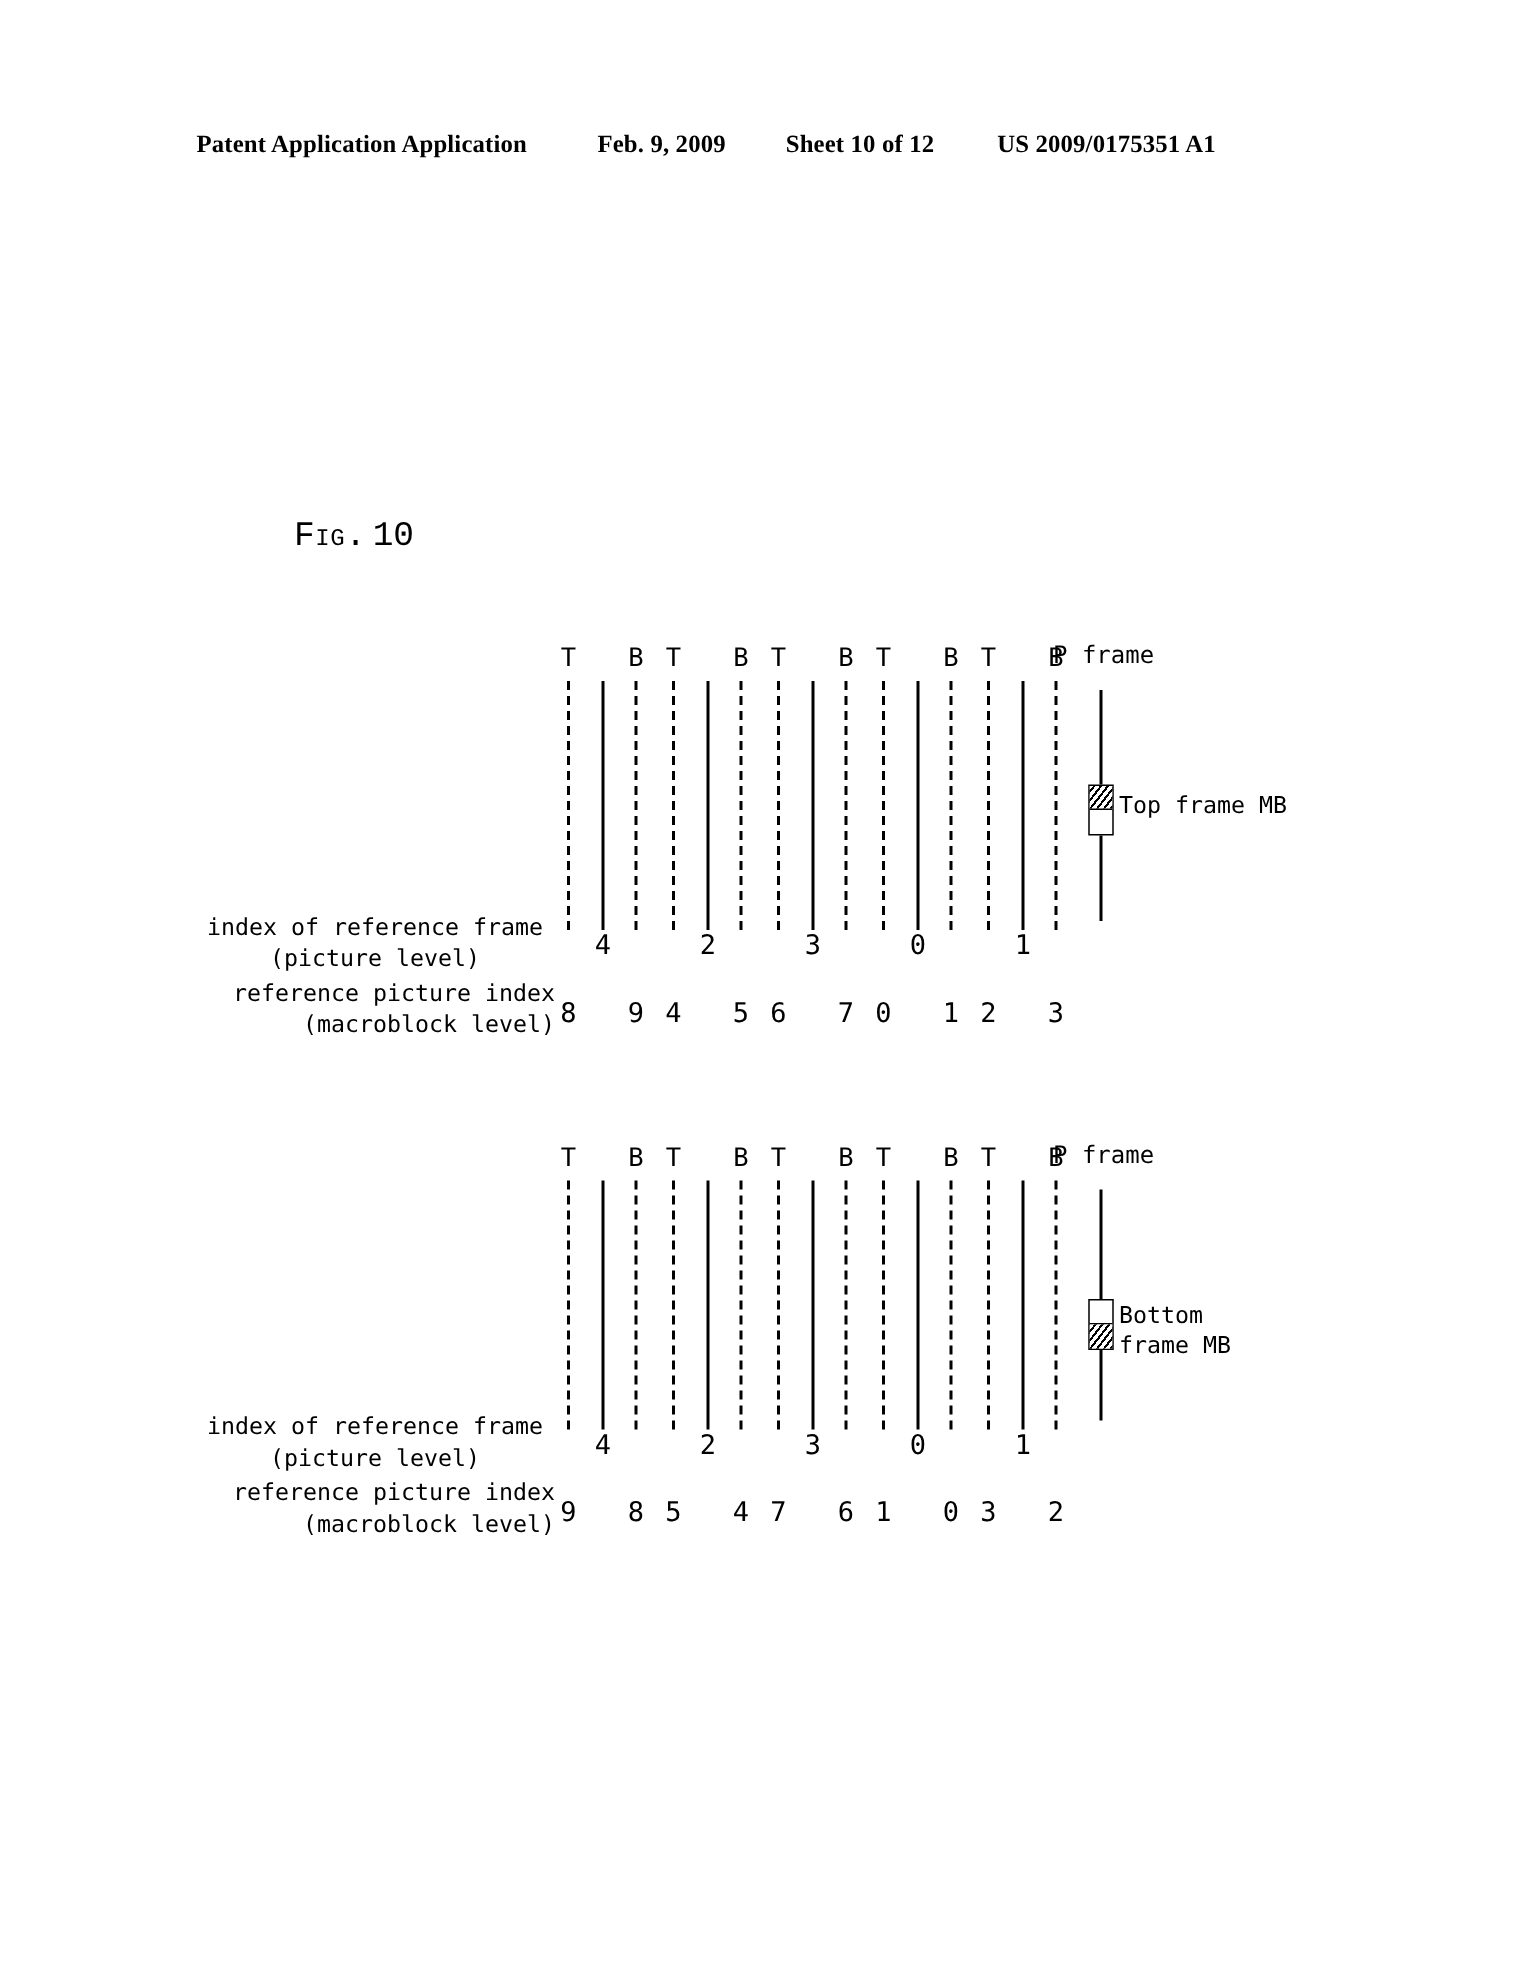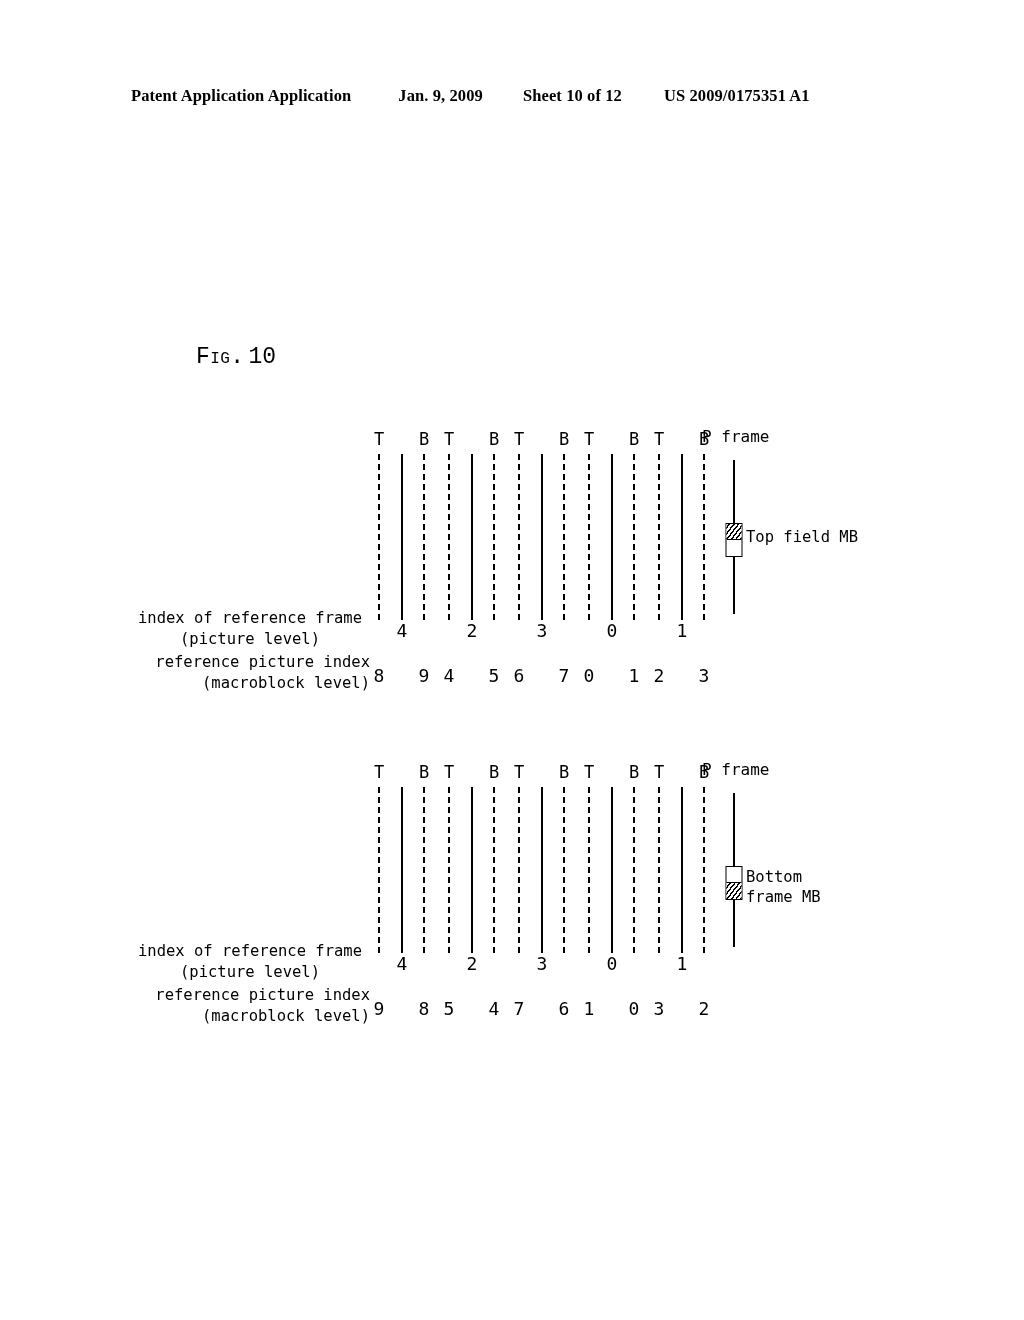--- a/index.html
+++ b/index.html
@@ -179,21 +179,21 @@
     white-space: nowrap;
   }
   .num-pic { top: 190px; }
   .num-mb  { top: 235px; }
 </style>
 </head>
 <body>
 
 <div class="patent-header">
   <span class="ph-pub">Patent Application Application</span>
-  <span class="ph-date">Jan. 9, 2009</span>
+  <span class="ph-date">Feb. 9, 2009</span>
   <span class="ph-sheet">Sheet 10 of 12</span>
   <span class="ph-num">US 2009/0175351 A1</span>
 </div>
 
 <div class="fig-label">
   <span class="fig-word">Fig.</span><span class="fig-num">10</span>
 </div>
 
 <div class="diagram top" id="diagram-0">
     <span class="num num-pic" style="left: 402px;">4</span>
@@ -239,21 +239,21 @@
       <div class="vline dashed" style="left: 659px;"></div>
       <div class="vline solid" style="left: 682px;"></div>
       <div class="vline dashed" style="left: 704px;"></div>
       <div class="vline pframe" style="left: 734px;"></div>
     </div>
     <div class="pframe-label" style="left: 702px; top: -2px;">P frame</div>
     <div class="mb-marker" style="left: 734px; top: 93px;">
       <div class="half top hatch"></div>
       <div class="half bottom"></div>
     </div>
-    <div class="mb-caption" style="left: 746px; top: 97px;">Top field MB</div>
+    <div class="mb-caption" style="left: 746px; top: 97px;">Top frame MB</div>
     <div class="row-label label-pic">index of reference frame
 (picture level)</div>
     <div class="row-label label-mb">reference picture index
 (macroblock level)</div>
   </div>
 <div class="diagram bottom" id="diagram-1">
     <span class="num num-pic" style="left: 402px;">4</span>
     <span class="num num-mb" style="left: 379px;">9</span>
     <span class="num num-mb" style="left: 424px;">8</span>
     <span class="num num-pic" style="left: 472px;">2</span>

